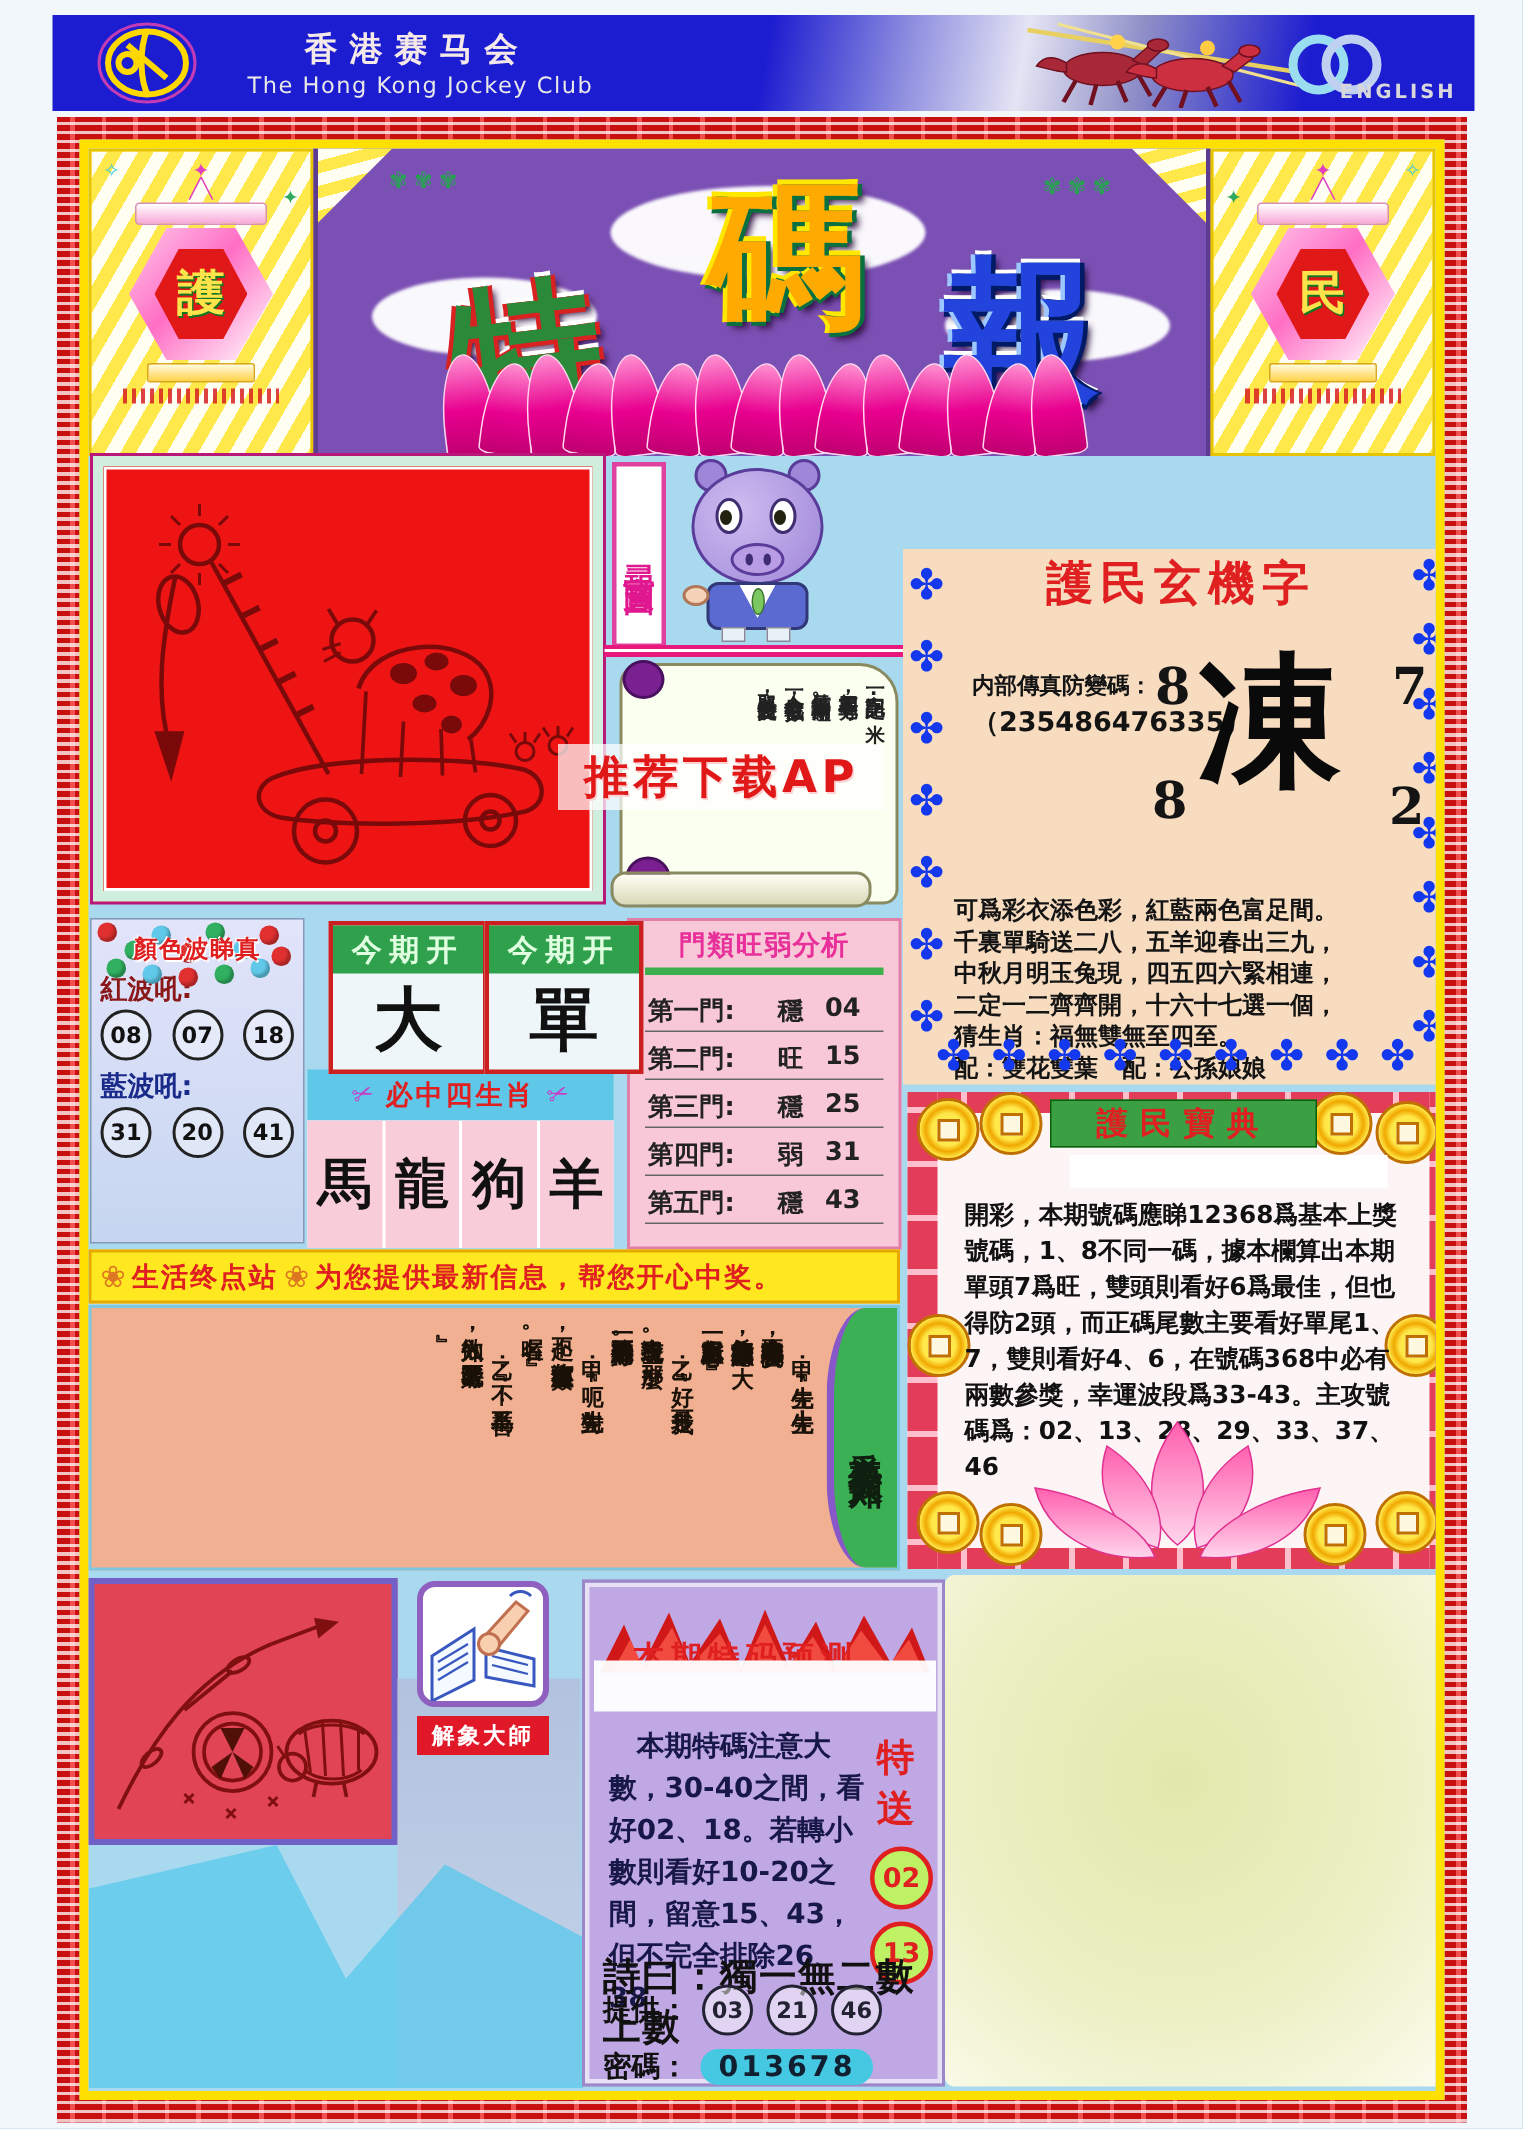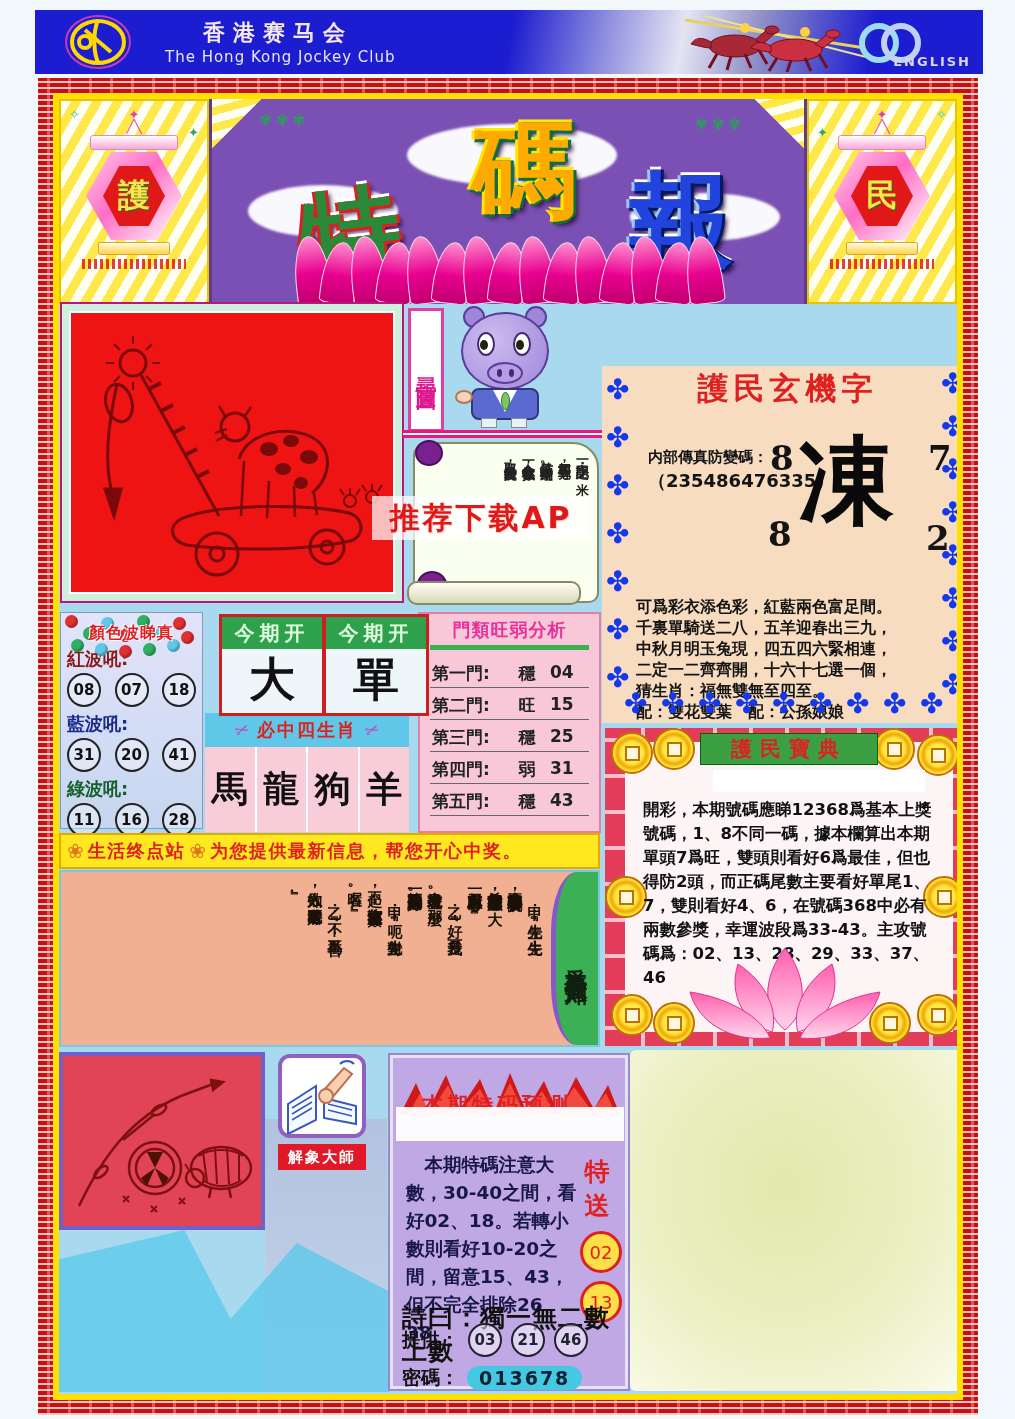--- a/index.html
+++ b/index.html
@@ -176,22 +176,22 @@
   #special{left:329px;top:749px;width:242px;height:338px;border:2px solid #9a88c8;
     background:radial-gradient(circle at 50% 42%,#ece2fa 0%,#c4acе6 50%,#c0a8e4 55%,#ae96d6 100%);
     background-color:#c0a8e4;box-shadow:inset 0 0 0 3px #e8e0f4;}
   #starburst{position:absolute;left:10px;top:16px;}
   #hidden-title{position:absolute;left:32px;top:36px;width:185px;height:16px;overflow:hidden;
     color:#e02020;font-size:21px;font-weight:900;letter-spacing:4px;}
   #white-wipe{position:absolute;left:6px;top:52px;width:228px;height:34px;background:rgba(255,255,255,.95);}
   #special-body{position:absolute;left:16px;top:96px;width:176px;font-size:18.5px;font-weight:900;color:#181848;line-height:28px;}
   #songsend{position:absolute;right:14px;top:100px;width:34px;text-align:center;}
   #songsend .ss-char{color:#e02020;font-size:25px;font-weight:900;line-height:34px;}
-  .red-circle{width:36px;height:36px;border:3px solid #e02020;border-radius:50%;background:#fde047;
-    display:flex;align-items:center;justify-content:center;color:#e02020;font-size:18px;font-weight:400;margin:8px auto 0;}
+  .red-circle{width:36px;height:36px;border:3px solid #e02020;border-radius:50%;background:#bef264;
+    display:flex;align-items:center;justify-content:center;color:#e02020;font-size:18px;font-weight:700;margin:8px auto 0;}
   #poem2{position:absolute;left:12px;top:246px;font-size:25px;font-weight:900;color:#111;letter-spacing:1px;}
   #provide{position:absolute;left:12px;top:268px;display:flex;align-items:center;gap:9px;font-size:19px;font-weight:900;color:#111;}
   .dark-circle{width:30px;height:30px;border:2.5px solid #223;border-radius:50%;background:rgba(255,255,255,.5);
     display:inline-flex;align-items:center;justify-content:center;font-size:15px;font-weight:900;color:#223;}
   #password{position:absolute;left:12px;top:310px;display:flex;align-items:center;gap:8px;font-size:19px;font-weight:900;color:#111;}
   #password .pill{background:#45c8e2;border-radius:13px;padding:1px 12px;color:#102030;font-size:19px;font-weight:900;letter-spacing:2px;}
 
   
   #blank-box{left:571px;top:746px;width:343px;height:341px;border-radius:6px;
     background:radial-gradient(ellipse at 45% 40%,#e2e8ac 0%,#ecf0c4 55%,#f6f8e0 85%,#fcfcf2 100%);}
@@ -456,28 +456,20 @@
                 </div>
               </div>
               <div class="wave-group">
                 <div class="wave-label" style="color: rgb(26, 42, 138);">藍波吼:</div>
                 <div class="wave-row">
                   <span class="num-circle">31</span>
                   <span class="num-circle">20</span>
                   <span class="num-circle">41</span>
                 </div>
               </div>
-              <div class="wave-group">
-                <div class="wave-label" style="color: rgb(20, 96, 42);">綠波吼:</div>
-                <div class="wave-row">
-                  <span class="num-circle">11</span>
-                  <span class="num-circle">16</span>
-                  <span class="num-circle">28</span>
-                </div>
-              </div>
             </div>
       </div>
 
       <div id="draw-boxes"></div>
 
       <div class="abs" id="zodiac">
         <div id="zodiac-head">
           <span class="scissor">✂</span>
           <span class="ttl">必中四生肖</span>
           <span class="scissor">✂</span>

